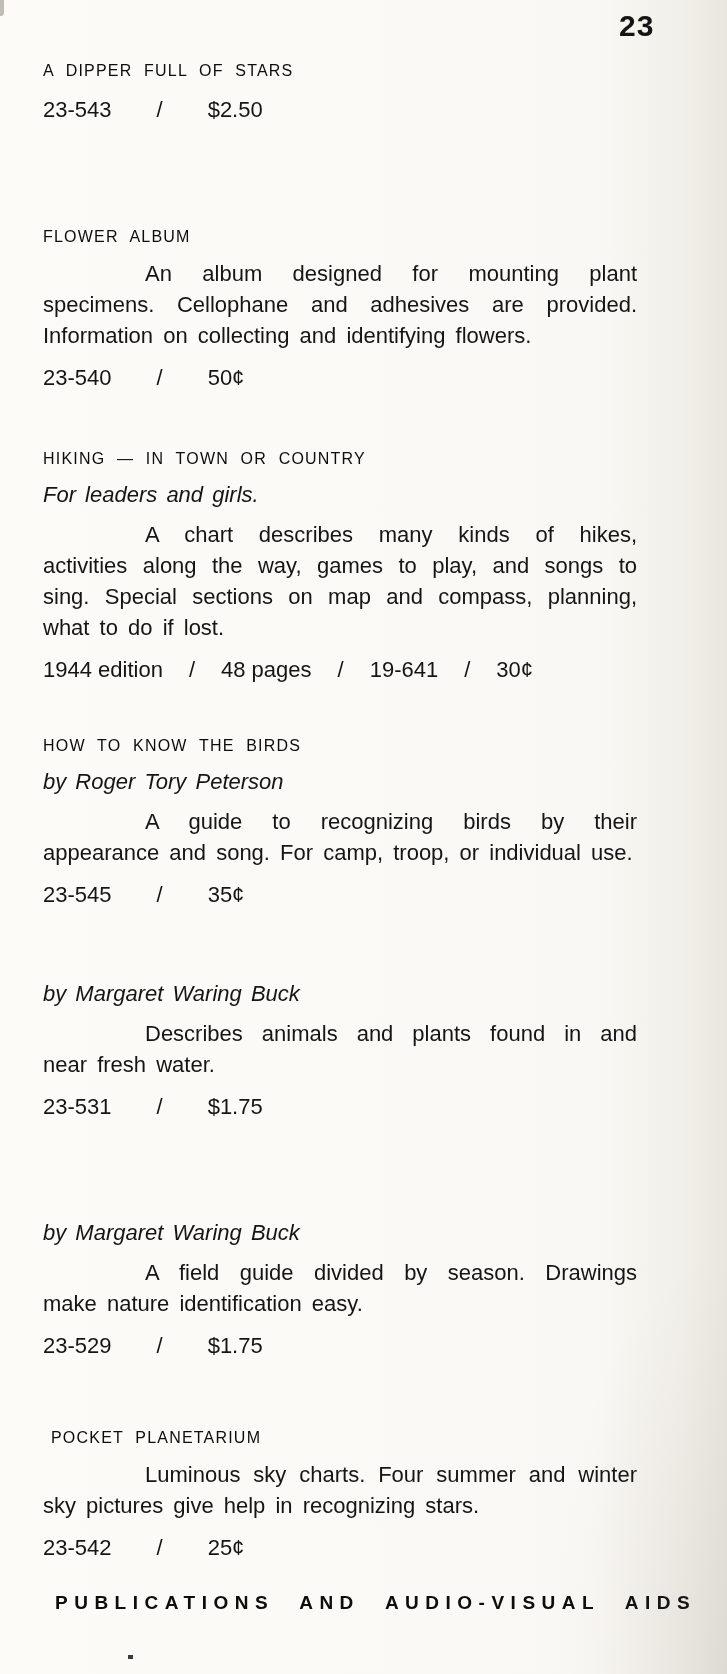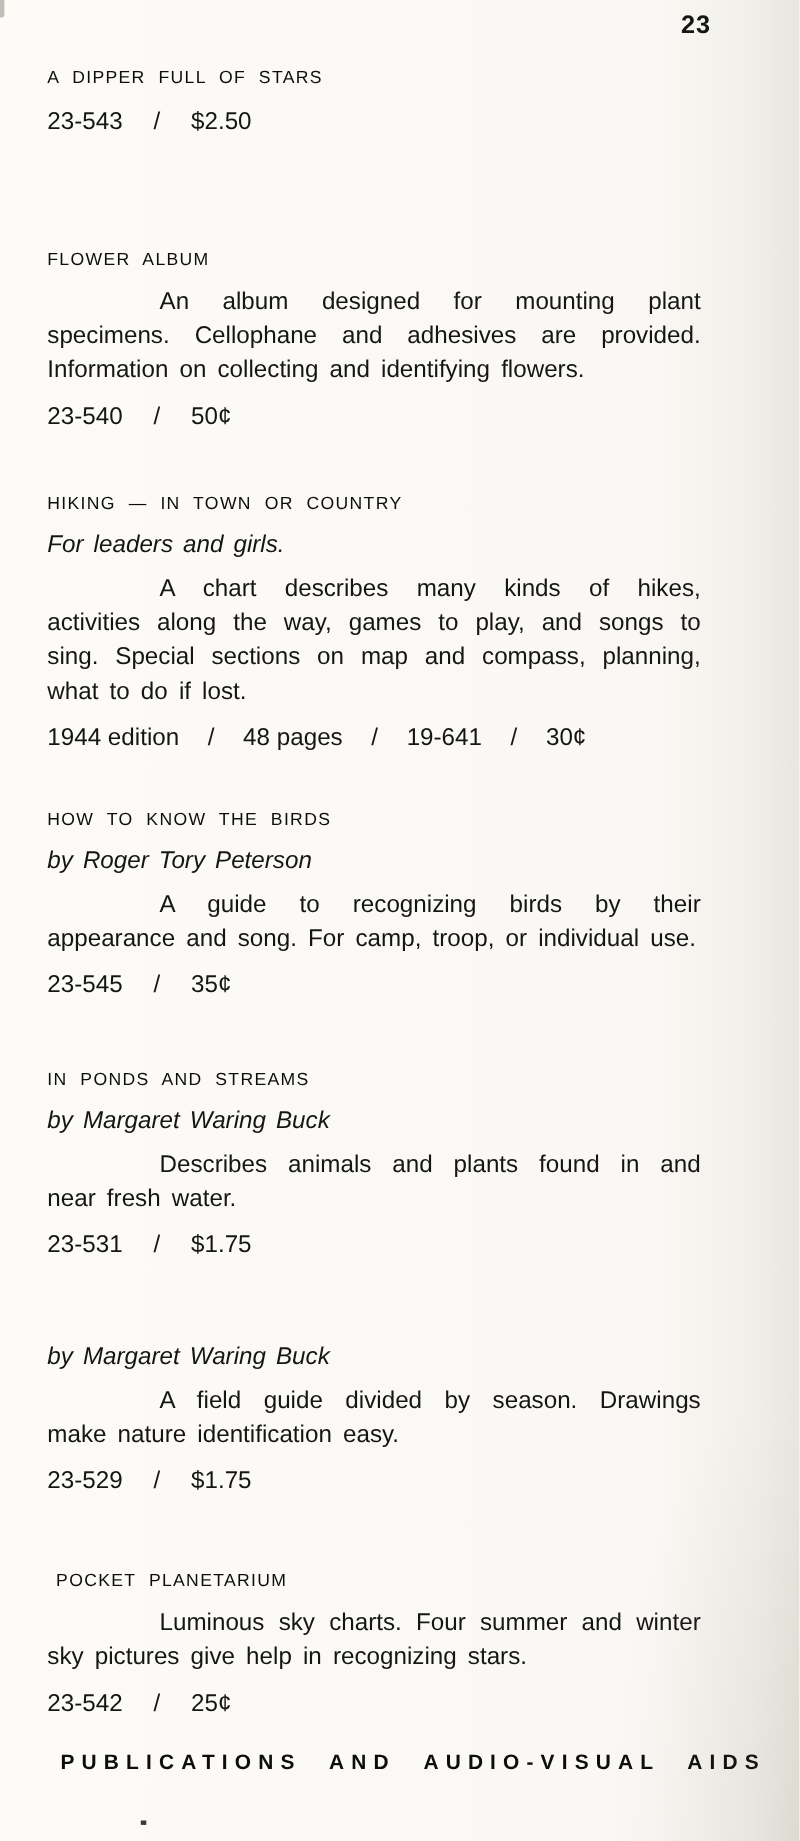--- a/index.html
+++ b/index.html
@@ -19,21 +19,21 @@
   .page::after { 
     content: "";
     position: absolute; right: 0; bottom: 0;
     width: 180px; height: 420px;
     background: radial-gradient(ellipse at 100% 100%,
       rgba(120,114,102,0.10), rgba(120,114,102,0) 70%);
     pointer-events: none;
   }
   .page-number {
     position: absolute; top: 9px; left: 619px;
-    font-size: 23px; font-weight: bold; letter-spacing: 1px;
+    font-size: 30px; font-weight: bold; letter-spacing: 1px;
   }
   .entry {
     position: absolute; left: 43px; width: 594px;
   }
   .entry-title {
     margin: 0;
     font-size: 16px; font-weight: normal;
     letter-spacing: 1.2px; word-spacing: 6px;
     line-height: 24px;
     color: #0d0d0d;
@@ -45,21 +45,21 @@
     line-height: 30px; word-spacing: 3px;
   }
   .desc {
     margin: 9px 0 0 0;
     font-size: 22px; line-height: 31px;
     text-align: justify; text-align-last: left;
     text-indent: 102px;
     word-spacing: 4px;
   }
   .meta {
-    display: flex; align-items: baseline; gap: 28px;
+    display: flex; align-items: baseline; gap: 45px;
     margin-top: 13px;
     font-size: 22px; line-height: 28px;
   }
   .meta.tight { gap: 26px; }
   .page-footer {
     position: absolute; top: 1592px; left: 55px; width: 620px;
     font-size: 19px; font-weight: bold;
     letter-spacing: 6.5px; word-spacing: 14px;
     white-space: nowrap;
     color: #0d0d0d;
@@ -122,21 +122,20 @@
     <div class="byline">by Roger Tory Peterson</div>
     <p class="desc">A guide to recognizing birds by their appearance and song. For camp, troop, or individual use.</p>
     <div class="meta">
       <span>23-545</span>
       <span>/</span>
       <span>35¢</span>
     </div>
   </section>
 
   <section class="entry" style="top:970px">
-    <h2 class="entry-title">IN PONDS AND STREAMS</h2>
     <div class="byline">by Margaret Waring Buck</div>
     <p class="desc">Describes animals and plants found in and near fresh water.</p>
     <div class="meta">
       <span>23-531</span>
       <span>/</span>
       <span>$1.75</span>
     </div>
   </section>
 
   <section class="entry" style="top:1209px">

